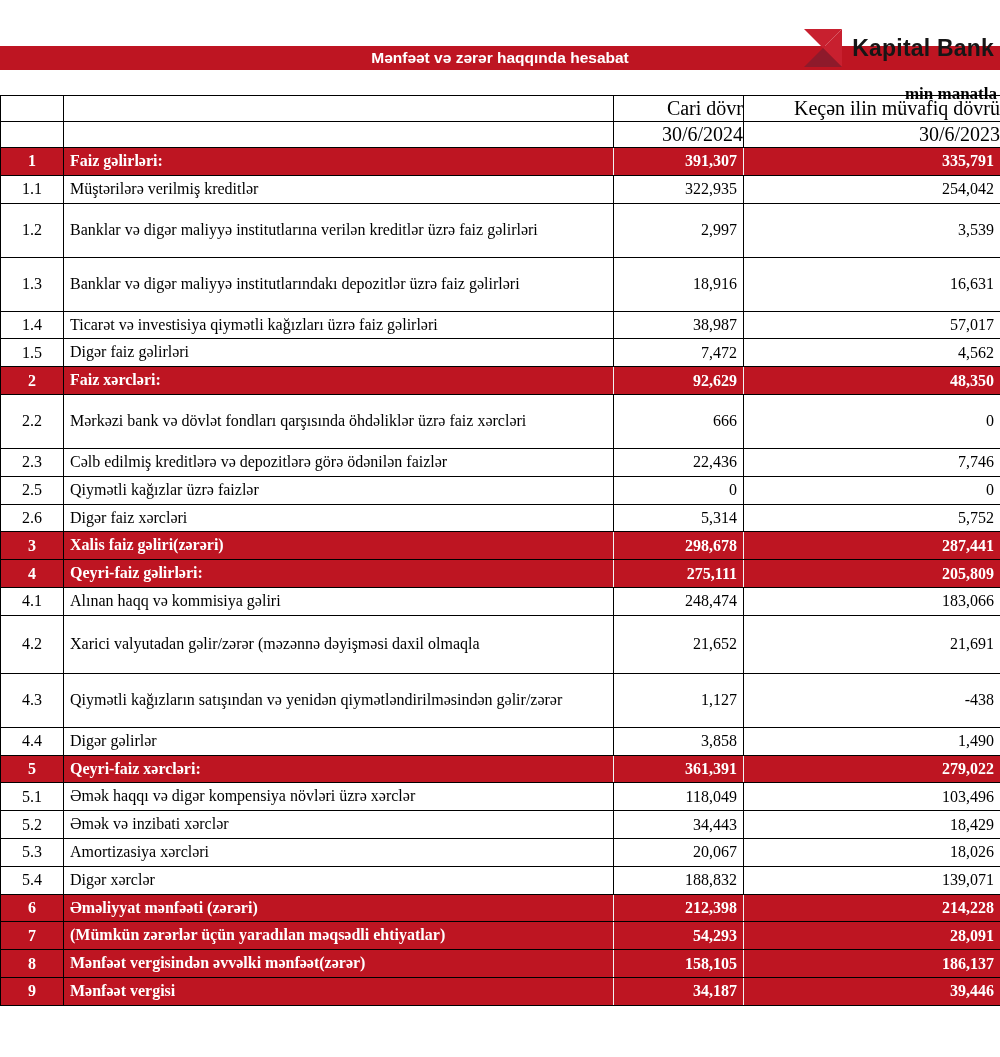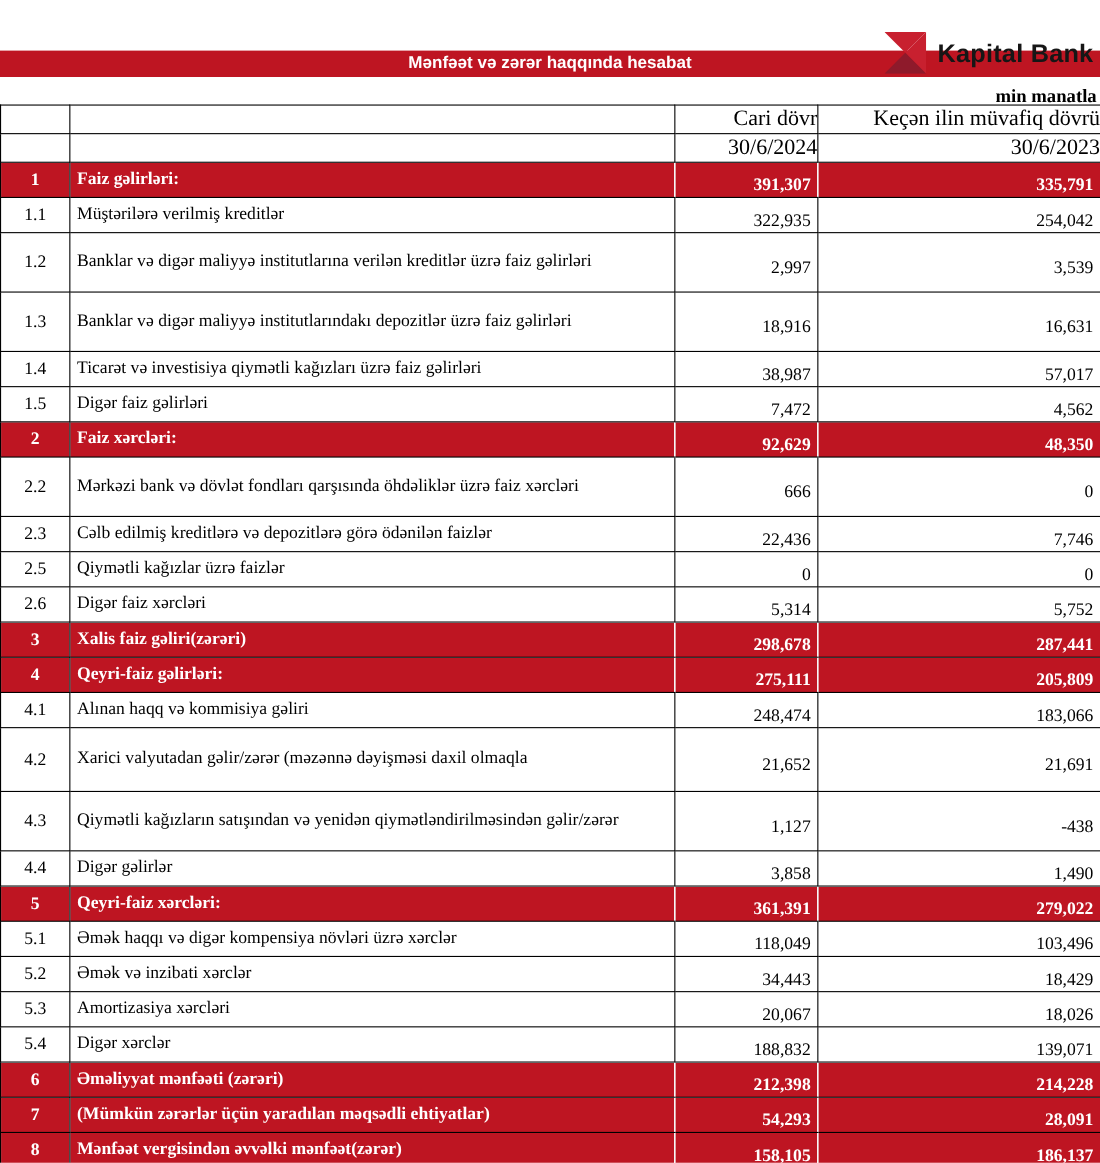--- a/index.html
+++ b/index.html
@@ -10,36 +10,36 @@
   .topbar { height:46px; position:relative; }
   .logo { position:absolute; top:3px; right:6px; display:flex; align-items:center; gap:10px;margin-top:26px; }
   .logo svg { width:38px; height:38px; display:block; }
   .logo-text { font-family:"Liberation Sans", sans-serif; font-weight:bold; font-size:23px;
                letter-spacing:0.2px; color:#161616; }
 
   .banner { background:var(--red); color:#fff; font-family:"Liberation Sans", sans-serif;
             font-weight:bold; font-size:15.5px; text-align:center; height:24px; line-height:24px; }
 
   .unit-note { text-align:right; font-weight:bold; font-size:17px; height:25px;
-               padding:6px 3px 0 0; line-height:23px; }
+               padding:12px 3px 0 0; line-height:23px; }
 
   table { width:1000px; border-collapse:collapse; table-layout:fixed; }
   col.c-no   { width:63px; }
   col.c-lab  { width:550px; }
   col.c-cur  { width:130px; }
   col.c-prev { width:257px; }
 
   th, td { border:1.5px solid #000; font-size:16px; overflow:hidden; }
   thead tr { height:26px; }
   thead th { font-weight:normal; text-align:right; font-size:20px; background:#fff; }
 
   tbody tr { height:26px; }
   td.num   { text-align:center; padding:1px 2px; }
   td.label { text-align:left; padding:1px 8px 1px 6px; line-height:1.55; }
-  td.val   { text-align:right; padding:12px 6px 1px 2px; }
+  td.val   { text-align:right; padding:1px 6px 1px 2px; }
 
   tr.red td { background:var(--red); color:#fff; font-weight:bold; }
   tr.red td:nth-child(2) { border-right-color:#f2f2f2; }
   tr.red td:nth-child(3) { border-left-color:#f2f2f2; border-right-color:#f2f2f2; }
   tr.red td:nth-child(4) { border-left-color:#f2f2f2; }
 </style>
 </head>
 <body style="--red: #be1522;">
 
 <div class="topbar">

